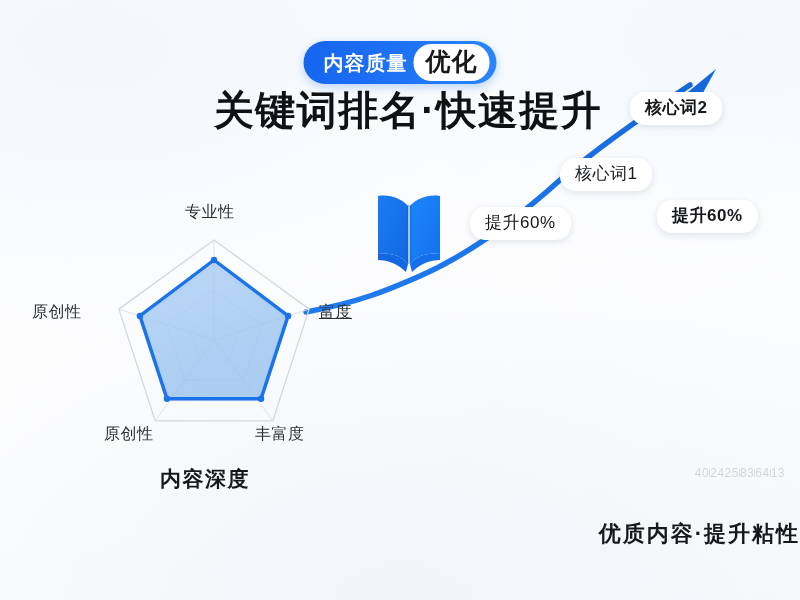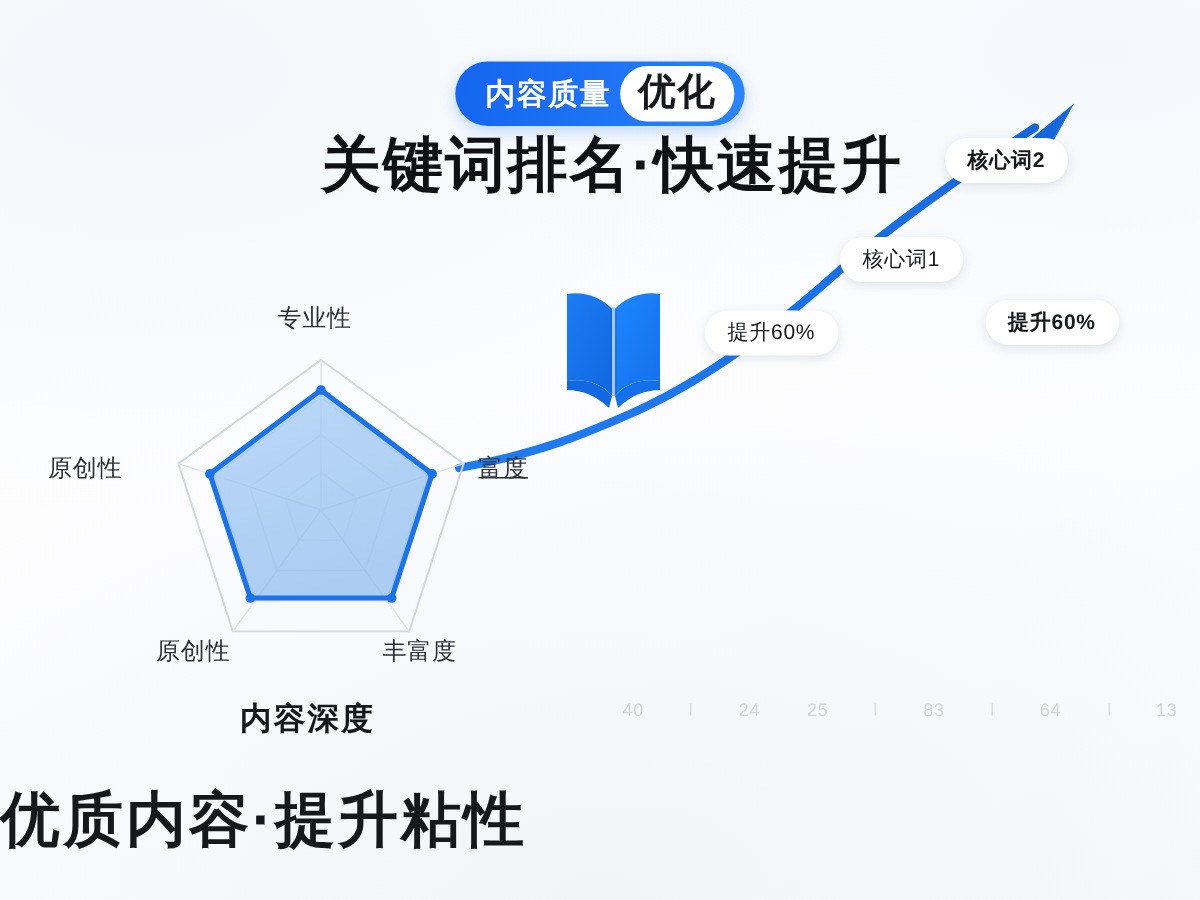--- a/index.html
+++ b/index.html
@@ -72,22 +72,22 @@
     line-height: 1.1;
     margin-left: 16px;
   }
 
   
   #bottom-tagline {
     position: absolute;
     left: 0;
     right: 0;
     top: 519px;
-    text-align: left;
-    font-size: 40px;
+    text-align: right;
+    font-size: 22px;
     font-weight: bold;
     color: #16181c;
     letter-spacing: 2px;
   }
 
   
   #radar-block {
     position: absolute;
     left: 20px;
     top: 190px;
@@ -131,21 +131,21 @@
     width: 74px;
     height: 86px;
   }
 
   
   .pill {
     position: absolute;
     background: #ffffff;
     border-radius: 15px;
     box-shadow: 0 2px 7px rgba(32,54,94,0.13);
-    font-size: 14px;
+    font-size: 17px;
     color: #16181c;
     padding: 7px 15px 9px;
     white-space: nowrap;
     letter-spacing: 0.5px;
     line-height: 1;
   }
   .pill.bold { font-weight: bold; }
 
   #pill-core1 { left: 560px; top: 158px; }
   #pill-core2 { left: 630px; top: 92px; }
@@ -155,21 +155,21 @@
 
   
   #tick-strip {
     position: absolute;
     left: 415px;
     top: 462px;
     width: 370px;
     height: 22px;
     display: flex;
     align-items: center;
-    justify-content: space-between;
+    justify-content: flex-end;
     opacity: 0.30;
   }
   #tick-strip .tick-val {
     font-size: 12px;
     color: #7f858e;
     letter-spacing: 0.5px;
   }
   #tick-strip .tick-mark {
     width: 1px;
     height: 8px;

